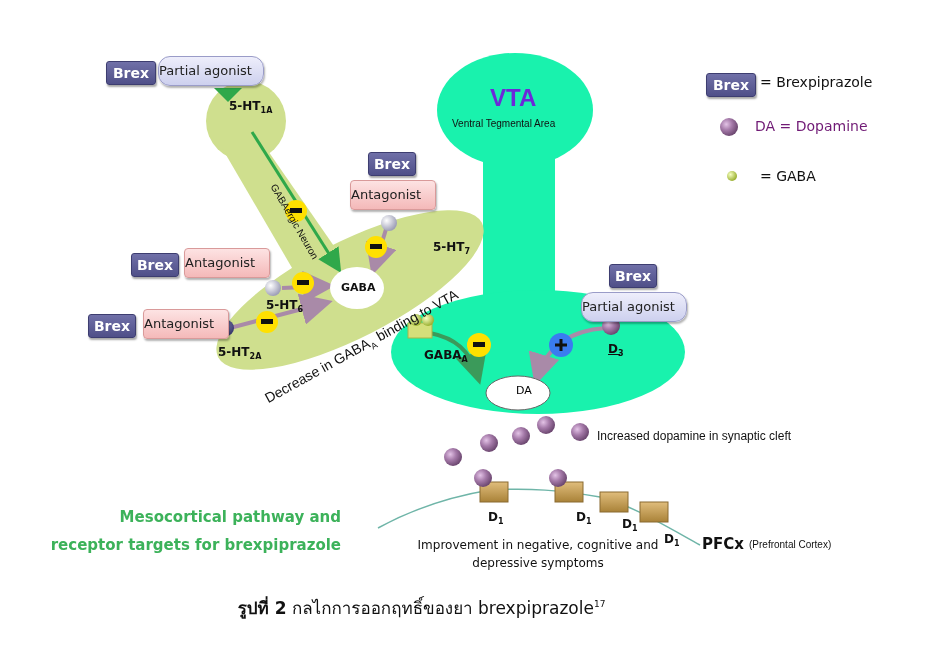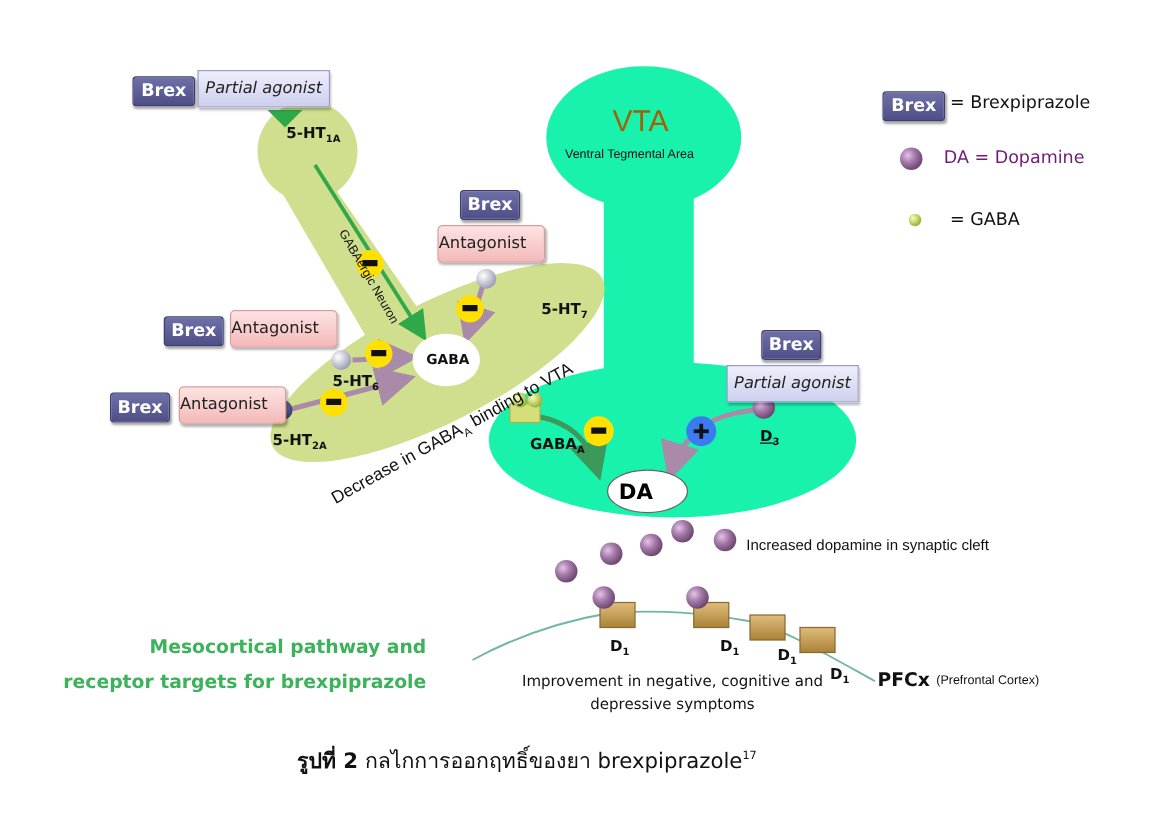--- a/index.html
+++ b/index.html
@@ -1,20 +1,20 @@
 <!DOCTYPE html>
 <html><head>
 <meta charset="utf-8">
 <style>
   html, body { margin:0; padding:0; background:#ffffff; }
   body { width:937px; height:661px; position:relative; overflow:hidden; font-family:"Liberation Sans", sans-serif; }
   #stage { position:absolute; left:0; top:0; width:937px; height:661px; }
   .lbl { position:absolute; white-space:nowrap; }
   .brex { position:absolute; background:linear-gradient(#7070a8,#4f4f88); color:#fff; font-family:"DejaVu Sans", sans-serif; font-weight:bold; font-size:14px; border-radius:3px; border:1px solid #3d3d70; box-shadow:1px 2px 2px rgba(0,0,0,0.35); text-align:center; line-height:22px; height:22px; }
-  .pag { position:absolute; background:linear-gradient(#eeeefb,#cdd0ee); color:#222; font-family:"DejaVu Sans", sans-serif; font-size:13px; border-radius:0; border:1px solid #9a9cc8; box-shadow:1px 2px 2px rgba(0,0,0,0.3); text-align:center; height:28px; line-height:28px;font-style:italic; }
+  .pag { position:absolute; background:linear-gradient(#eeeefb,#cdd0ee); color:#222; font-family:"DejaVu Sans", sans-serif; font-size:13px; border-radius:12px; border:1px solid #9a9cc8; box-shadow:1px 2px 2px rgba(0,0,0,0.3); text-align:left; height:28px; line-height:28px; }
   .ant { position:absolute; background:linear-gradient(#fde3e3,#f4b9b9); color:#222; font-family:"DejaVu Sans", sans-serif; font-size:13px; border-radius:4px; border:1px solid #d99a9a; box-shadow:1px 2px 2px rgba(0,0,0,0.3); text-align:left; height:28px; line-height:28px; }
   .rec { position:absolute; font-family:"DejaVu Sans", sans-serif; font-weight:bold; font-size:12px; color:#111; }
   .rec sub { font-size:8px; }
 </style>
 </head>
 <body>
 
 <div id="stage">
   <svg width="937" height="661" style="position:absolute;left:0;top:0">
     <defs>
@@ -131,23 +131,23 @@
 
     <circle cx="729" cy="127" r="9" fill="url(#daBall)"></circle>
     <circle cx="732" cy="176" r="5" fill="url(#gabaBall)"></circle>
   </svg>
 
   <div class="brex" style="left:706px;top:73px;width:48px;">Brex</div>
   <div class="lbl" style="left:760px;top:74px;font-family:'DejaVu Sans',sans-serif;font-size:14px;color:#111;">= Brexpiprazole</div>
   <div class="lbl" style="left:755px;top:118px;font-family:'DejaVu Sans',sans-serif;font-size:14px;color:#701a75;">DA = Dopamine</div>
   <div class="lbl" style="left:760px;top:168px;font-family:'DejaVu Sans',sans-serif;font-size:14px;color:#111;">= GABA</div>
 
-  <div class="lbl" style="left:490px;top:84px;font-size:24px;font-weight:normal;color:#a16207;">VTA</div>
+  <div class="lbl" style="left:490px;top:84px;font-size:24px;font-weight:bold;color:#6d28d9;">VTA</div>
   <div class="lbl" style="left:452px;top:118px;font-size:10px;color:#111;">Ventral Tegmental Area</div>
-  <div class="lbl" style="left:495px;top:384px;font-family:'DejaVu Sans',sans-serif;font-size:17px;font-weight:bold;color:#000;">DA</div>
+  <div class="lbl" style="left:516px;top:384px;font-family:'DejaVu Sans',sans-serif;font-size:11px;font-weight:normal;color:#000;">DA</div>
   <div class="rec" style="left:424px;top:348px;"><span>GABA</span><sub>A</sub></div>
   <div class="rec" style="left:608px;top:342px;text-decoration:underline;"><span>D</span><sub>3</sub></div>
 
   <div class="brex" style="left:106px;top:61px;width:48px;">Brex</div>
   <div class="pag" style="left:158px;top:56px;width:104px;">Partial agonist</div>
 
   <div class="brex" style="left:368px;top:152px;width:46px;">Brex</div>
   <div class="ant" style="left:350px;top:180px;width:84px;">Antagonist</div>
 
   <div class="brex" style="left:131px;top:253px;width:46px;">Brex</div>

